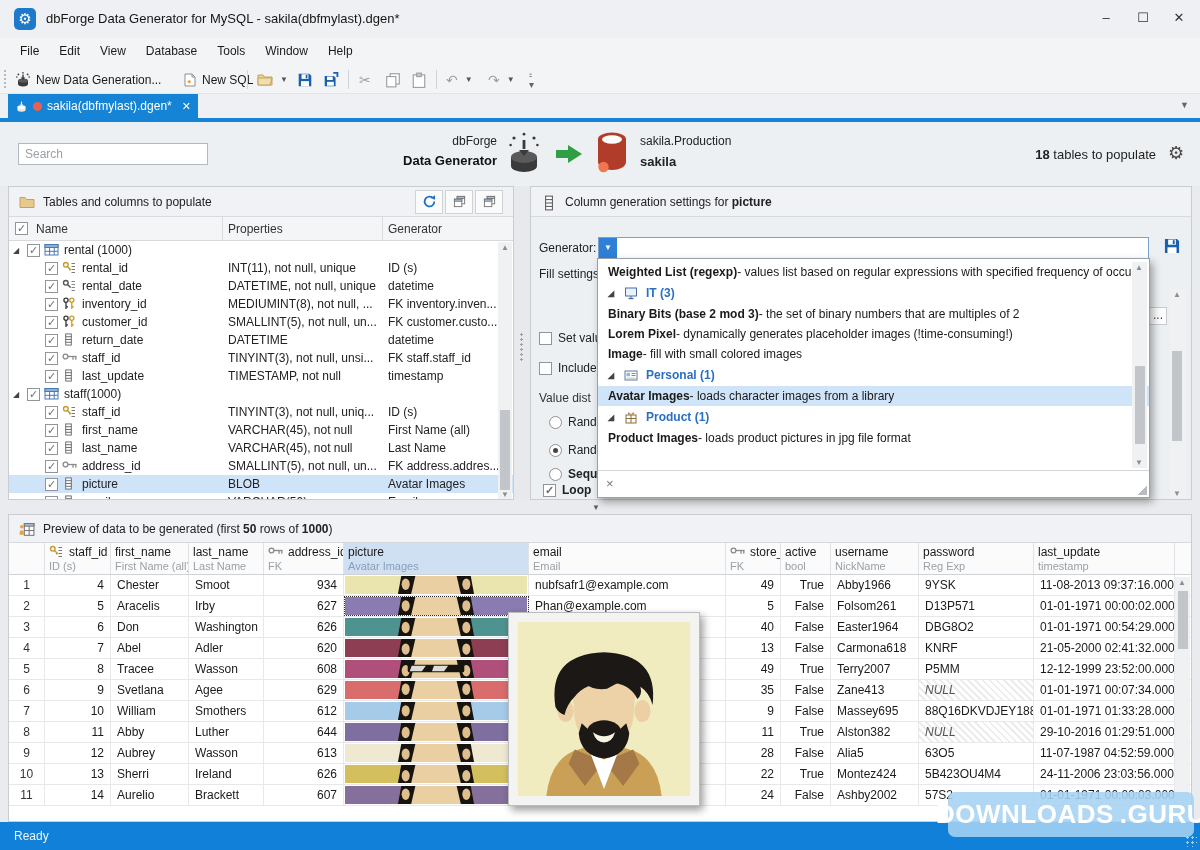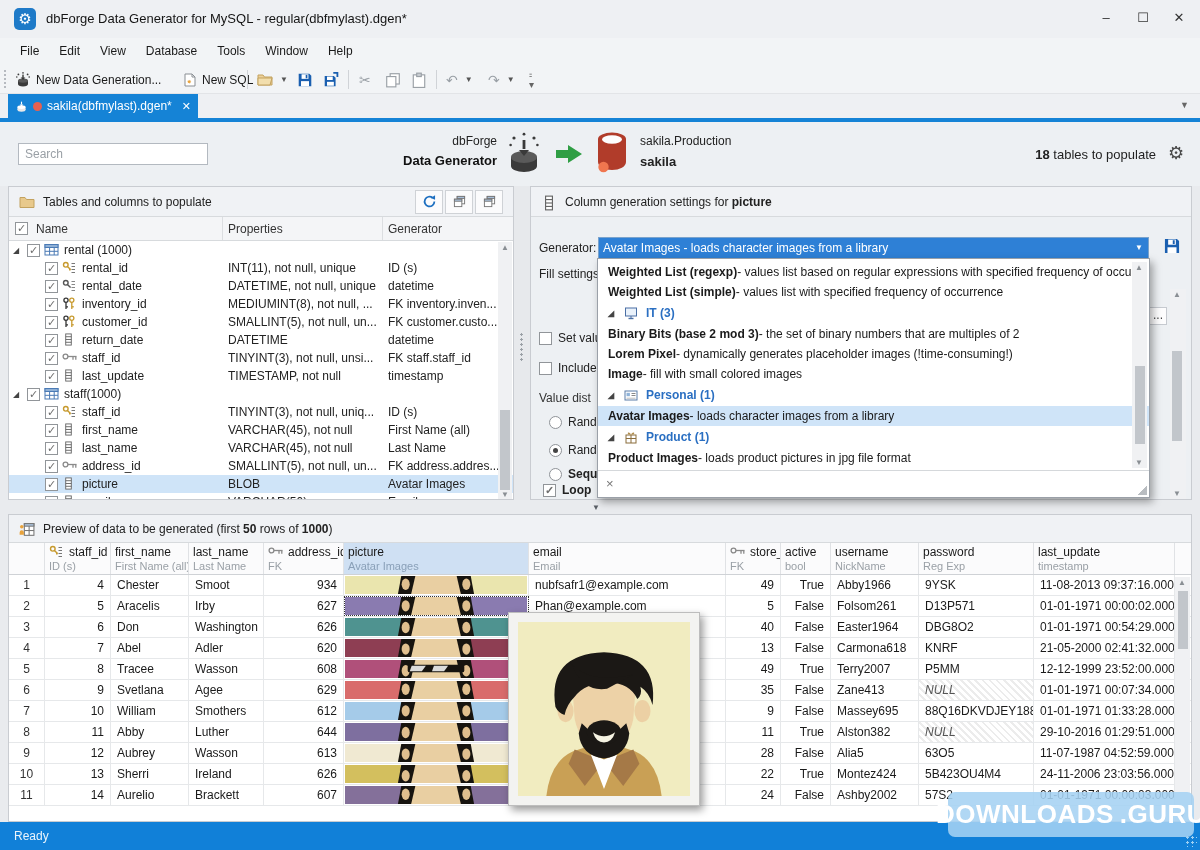--- a/index.html
+++ b/index.html
@@ -158,21 +158,21 @@
   .watermark { left:948px; top:792px; width:246px; height:45px; background:rgba(165,210,243,.88);
                border-radius:7px; display:flex; align-items:center; justify-content:center; gap:2px; z-index:60; }
   .wm-text { color:#fff; font-weight:bold; font-size:26px; letter-spacing:0.5px; }
   .wm-ico { width:26px; height:26px; margin:0 1px; }
 </style>
 </head>
 <body>
 
 <div class="abs titlebar">
   <div class="abs app-icon">⚙</div>
-  <div class="abs title-text">dbForge Data Generator for MySQL - regular(dbfmylast).dgen*</div>
+  <div class="abs title-text">dbForge Data Generator for MySQL - sakila(dbfmylast).dgen*</div>
   <div class="abs win-btn wb-min">–</div>
   <div class="abs win-btn wb-max">☐</div>
   <div class="abs win-btn wb-close">✕</div>
 </div>
 
 <div class="abs menubar" id="menubar"><span class="menu-item">File</span><span class="menu-item">Edit</span><span class="menu-item">View</span><span class="menu-item">Database</span><span class="menu-item">Tools</span><span class="menu-item">Window</span><span class="menu-item">Help</span></div>
 
 <div class="abs toolbar">
   <div class="abs tb-grip"></div>
   <div class="abs tb-btn" style="left:10px">
@@ -629,21 +629,20 @@
           <rect x="4" y="1" width="6" height="12" fill="#fff" stroke="#666"></rect>
           <line x1="4" y1="4" x2="10" y2="4" stroke="#666"></line>
           <line x1="4" y1="7" x2="10" y2="7" stroke="#666"></line>
           <line x1="4" y1="10" x2="10" y2="10" stroke="#666"></line>
         </svg>
     </span>
     <span><span>Column generation settings for </span><b>picture</b></span>
   </div>
   <div class="abs gen-label">Generator:</div>
   <div class="abs combo">
-    <span class="combo-text">Avatar Images - loads character images from a library</span>
     <span class="combo-btn">▼</span>
   </div>
   <div class="abs save-ico">
     <svg viewBox="0 0 14 14" width="18" height="18">
         <path d="M1.5 1.5 h9.3 l1.7 1.7 v9.3 h-11 Z" fill="#1a5fb0"></path>
         <rect x="4" y="2" width="6" height="4" fill="#fff"></rect>
         <rect x="7.6" y="2.5" width="1.5" height="3" fill="#1a5fb0"></rect>
         <rect x="3.5" y="8" width="7" height="4.5" fill="#fff"></rect>
       </svg>
   </div>
@@ -679,24 +678,20 @@
     <span class="scroll-thumb" style="top:62px;height:90px"></span>
     <span class="scroll-arrow" style="bottom:1px">▼</span>
   </div>
 </div>
 
 <div class="abs dropdown">
   <div class="dd-list" id="dd-list">
       <div class="dd-item">
         <b>Weighted List (regexp)</b>
         <span> - values list based on regular expressions with specified frequency of occu...</span>
-      </div>
-      <div class="dd-item">
-        <b>Weighted List (simple)</b>
-        <span> - values list with specified frequency of occurrence</span>
       </div>
       <div class="dd-group">
         <span class="exp">◢</span>
         <span class="row-ico"><svg width="14" height="14" viewBox="0 0 14 14">
             <rect x="1.5" y="2" width="11" height="8" fill="#eaf2fb" stroke="#4a6fa5"></rect>
             <line x1="7" y1="10" x2="7" y2="12" stroke="#4a6fa5"></line>
             <line x1="4.5" y1="12.5" x2="9.5" y2="12.5" stroke="#4a6fa5" stroke-width="1.4"></line>
           </svg></span>
         <span>IT (3)</span>
       </div>

